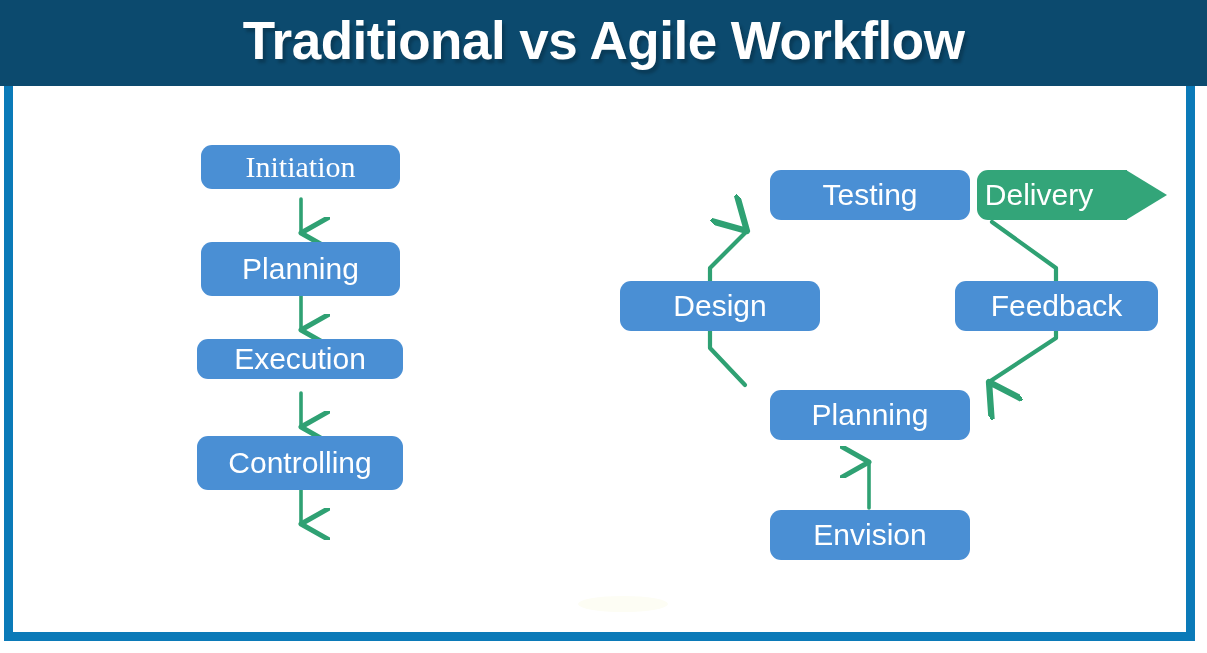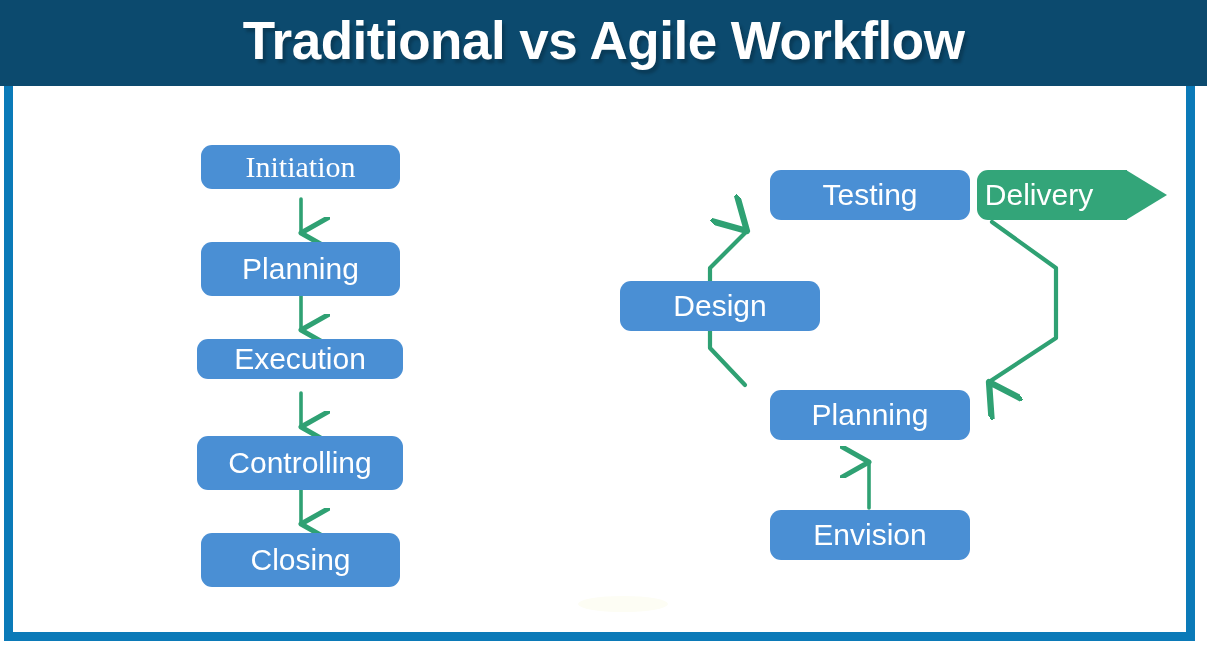--- a/index.html
+++ b/index.html
@@ -171,37 +171,37 @@
     </div>
 
     <div class="node node-box" style="left:197px; top:339px; width:206px; height:40px;">
       <span>Execution</span>
     </div>
 
     <div class="node node-box" style="left:197px; top:436px; width:206px; height:54px;">
       <span>Controlling</span>
     </div>
 
-    <div class="node node-box" style="left:201px; top:533px; width:199px; height:54px;">
-      <span>Closing</span>
-    </div>
 
     <div class="node node-chevron" style="left:977px; top:170px; width:150px; height:50px;">
       <span>Delivery</span>
       <span class="chevron-tip"></span>
     </div>
 
     <div class="node node-box" style="left:770px; top:170px; width:200px; height:50px;">
       <span>Testing</span>
     </div>
 
     <div class="node node-box" style="left:584px; top:281px; width:200px; height:50px;margin-left:36px;">
       <span>Design</span>
     </div>
 
+    <div class="node node-box" style="left:955px; top:281px; width:203px; height:50px;">
+      <span>Feedback</span>
+    </div>
 
     <div class="node node-box" style="left:770px; top:390px; width:200px; height:50px;">
       <span>Planning</span>
     </div>
 
     <div class="node node-box" style="left:770px; top:510px; width:200px; height:50px;">
       <span>Envision</span>
     </div>
 
   </div>

